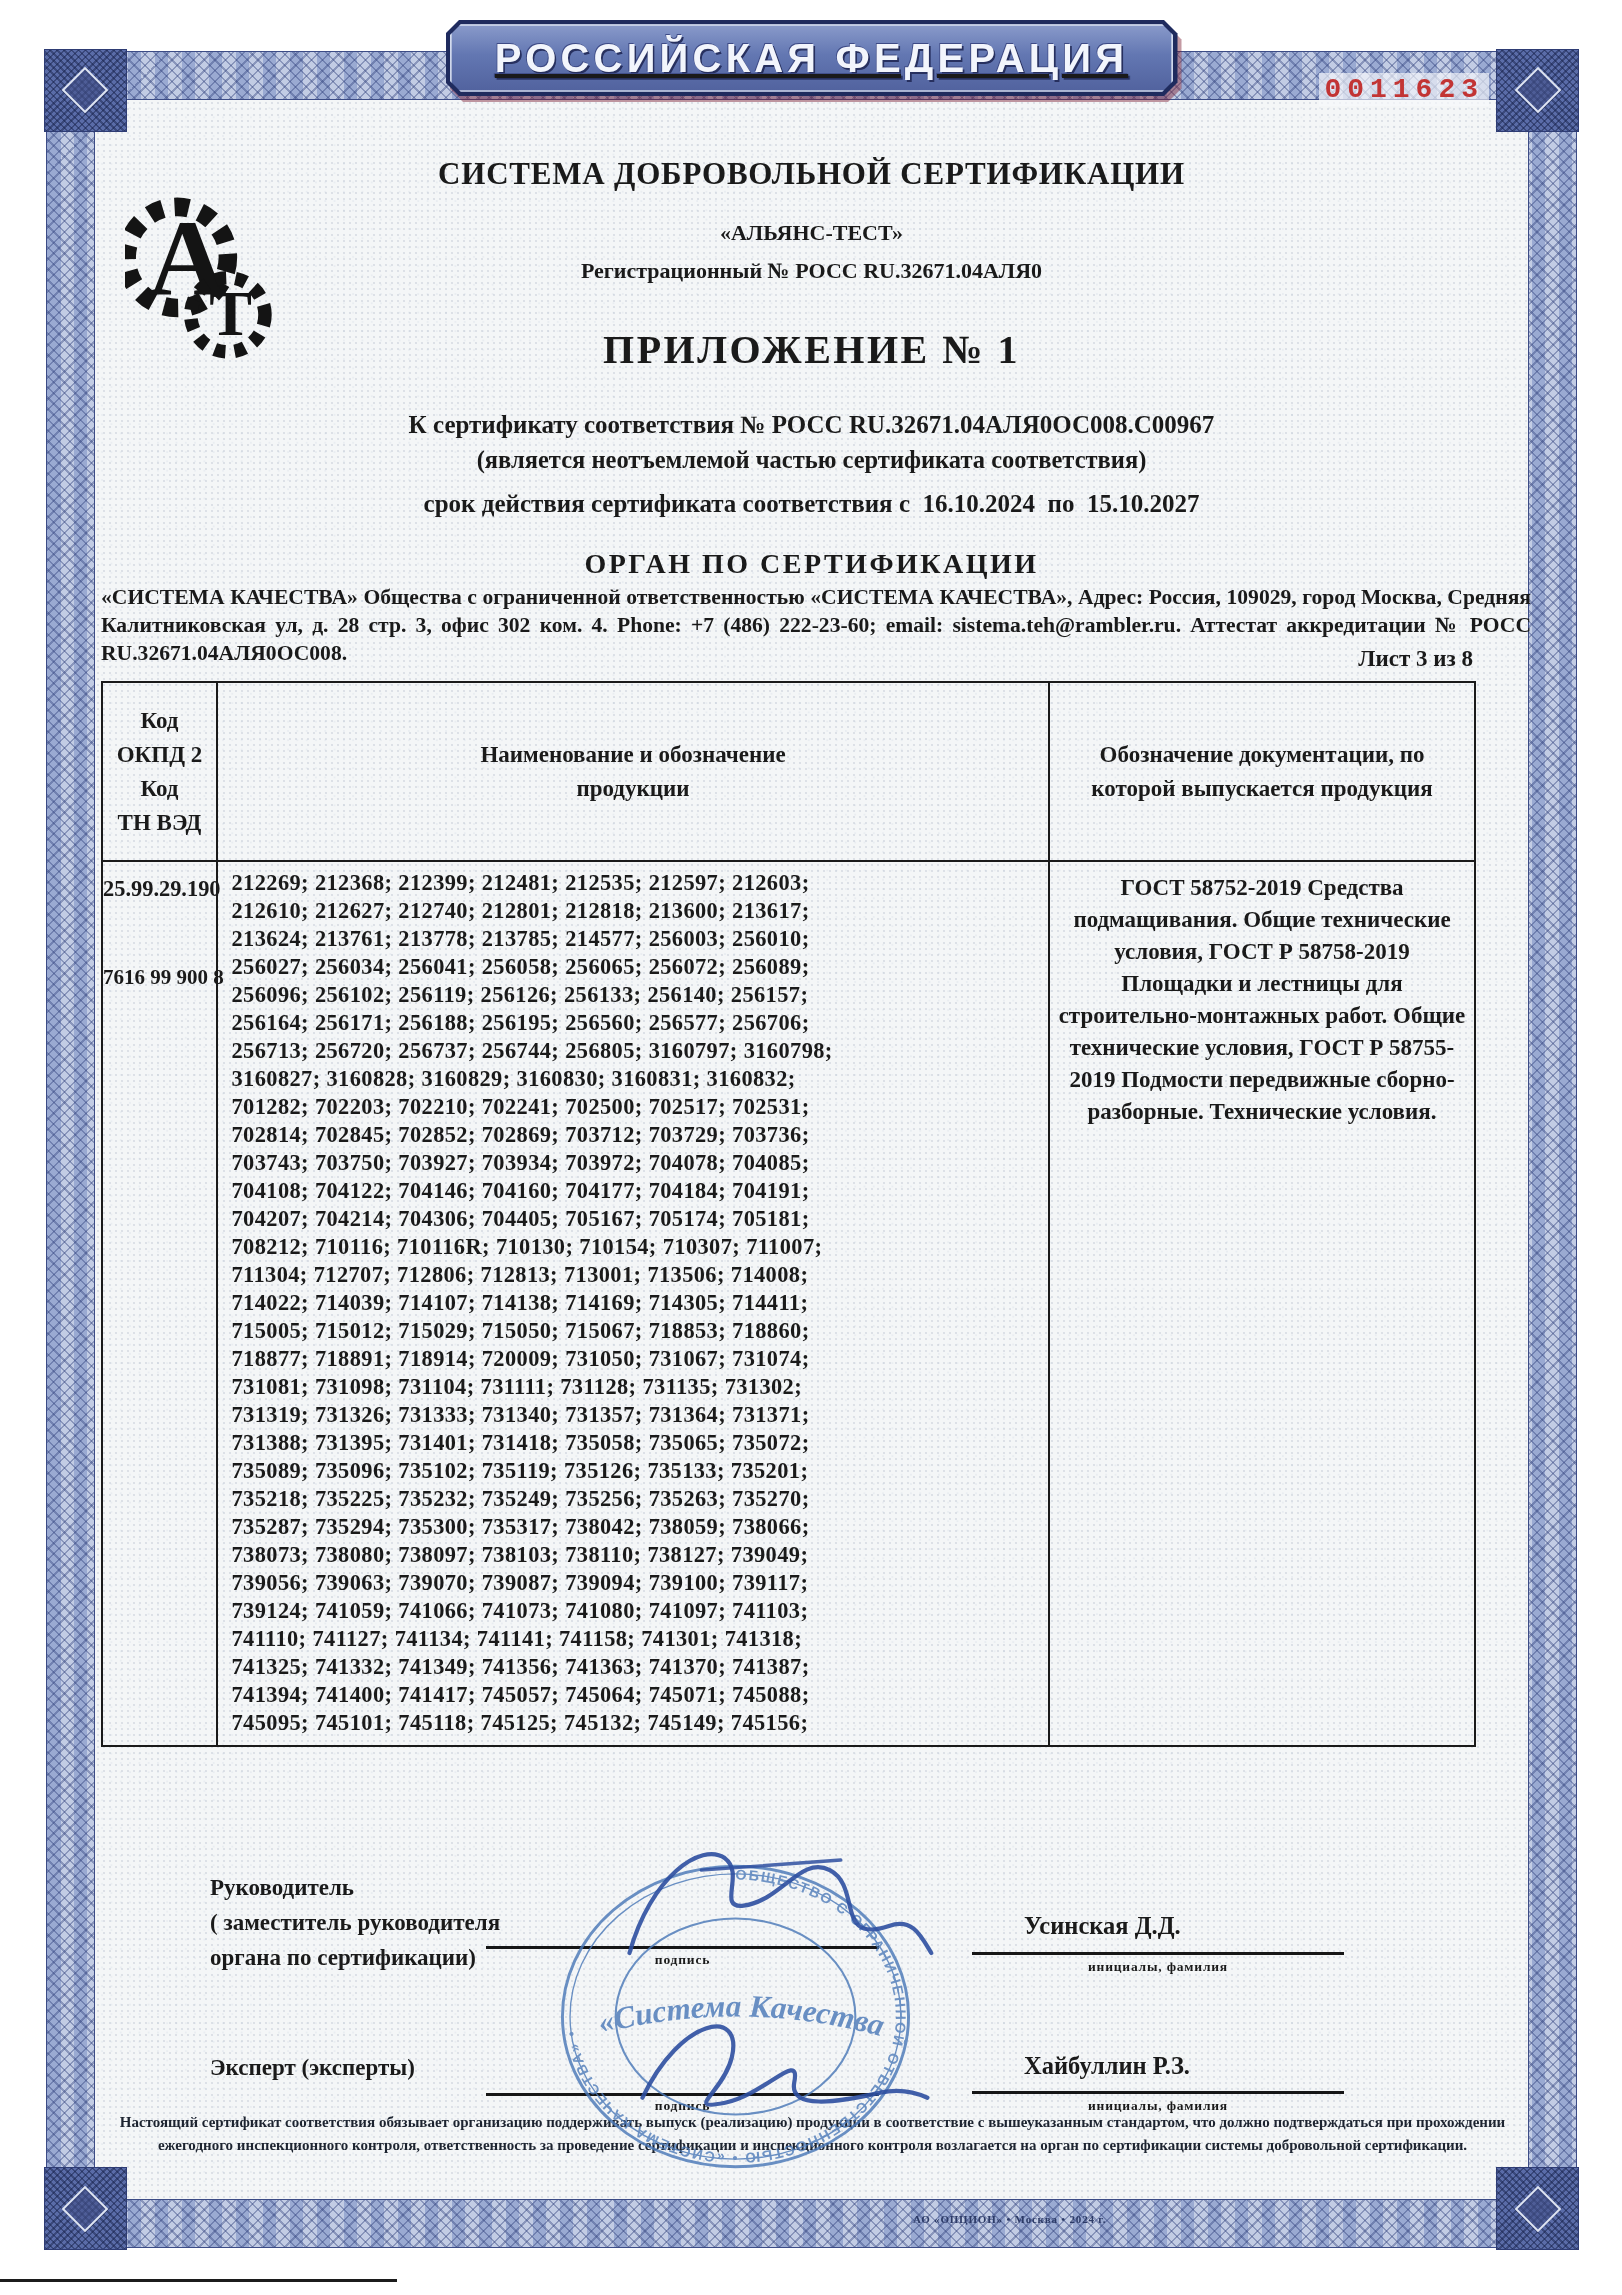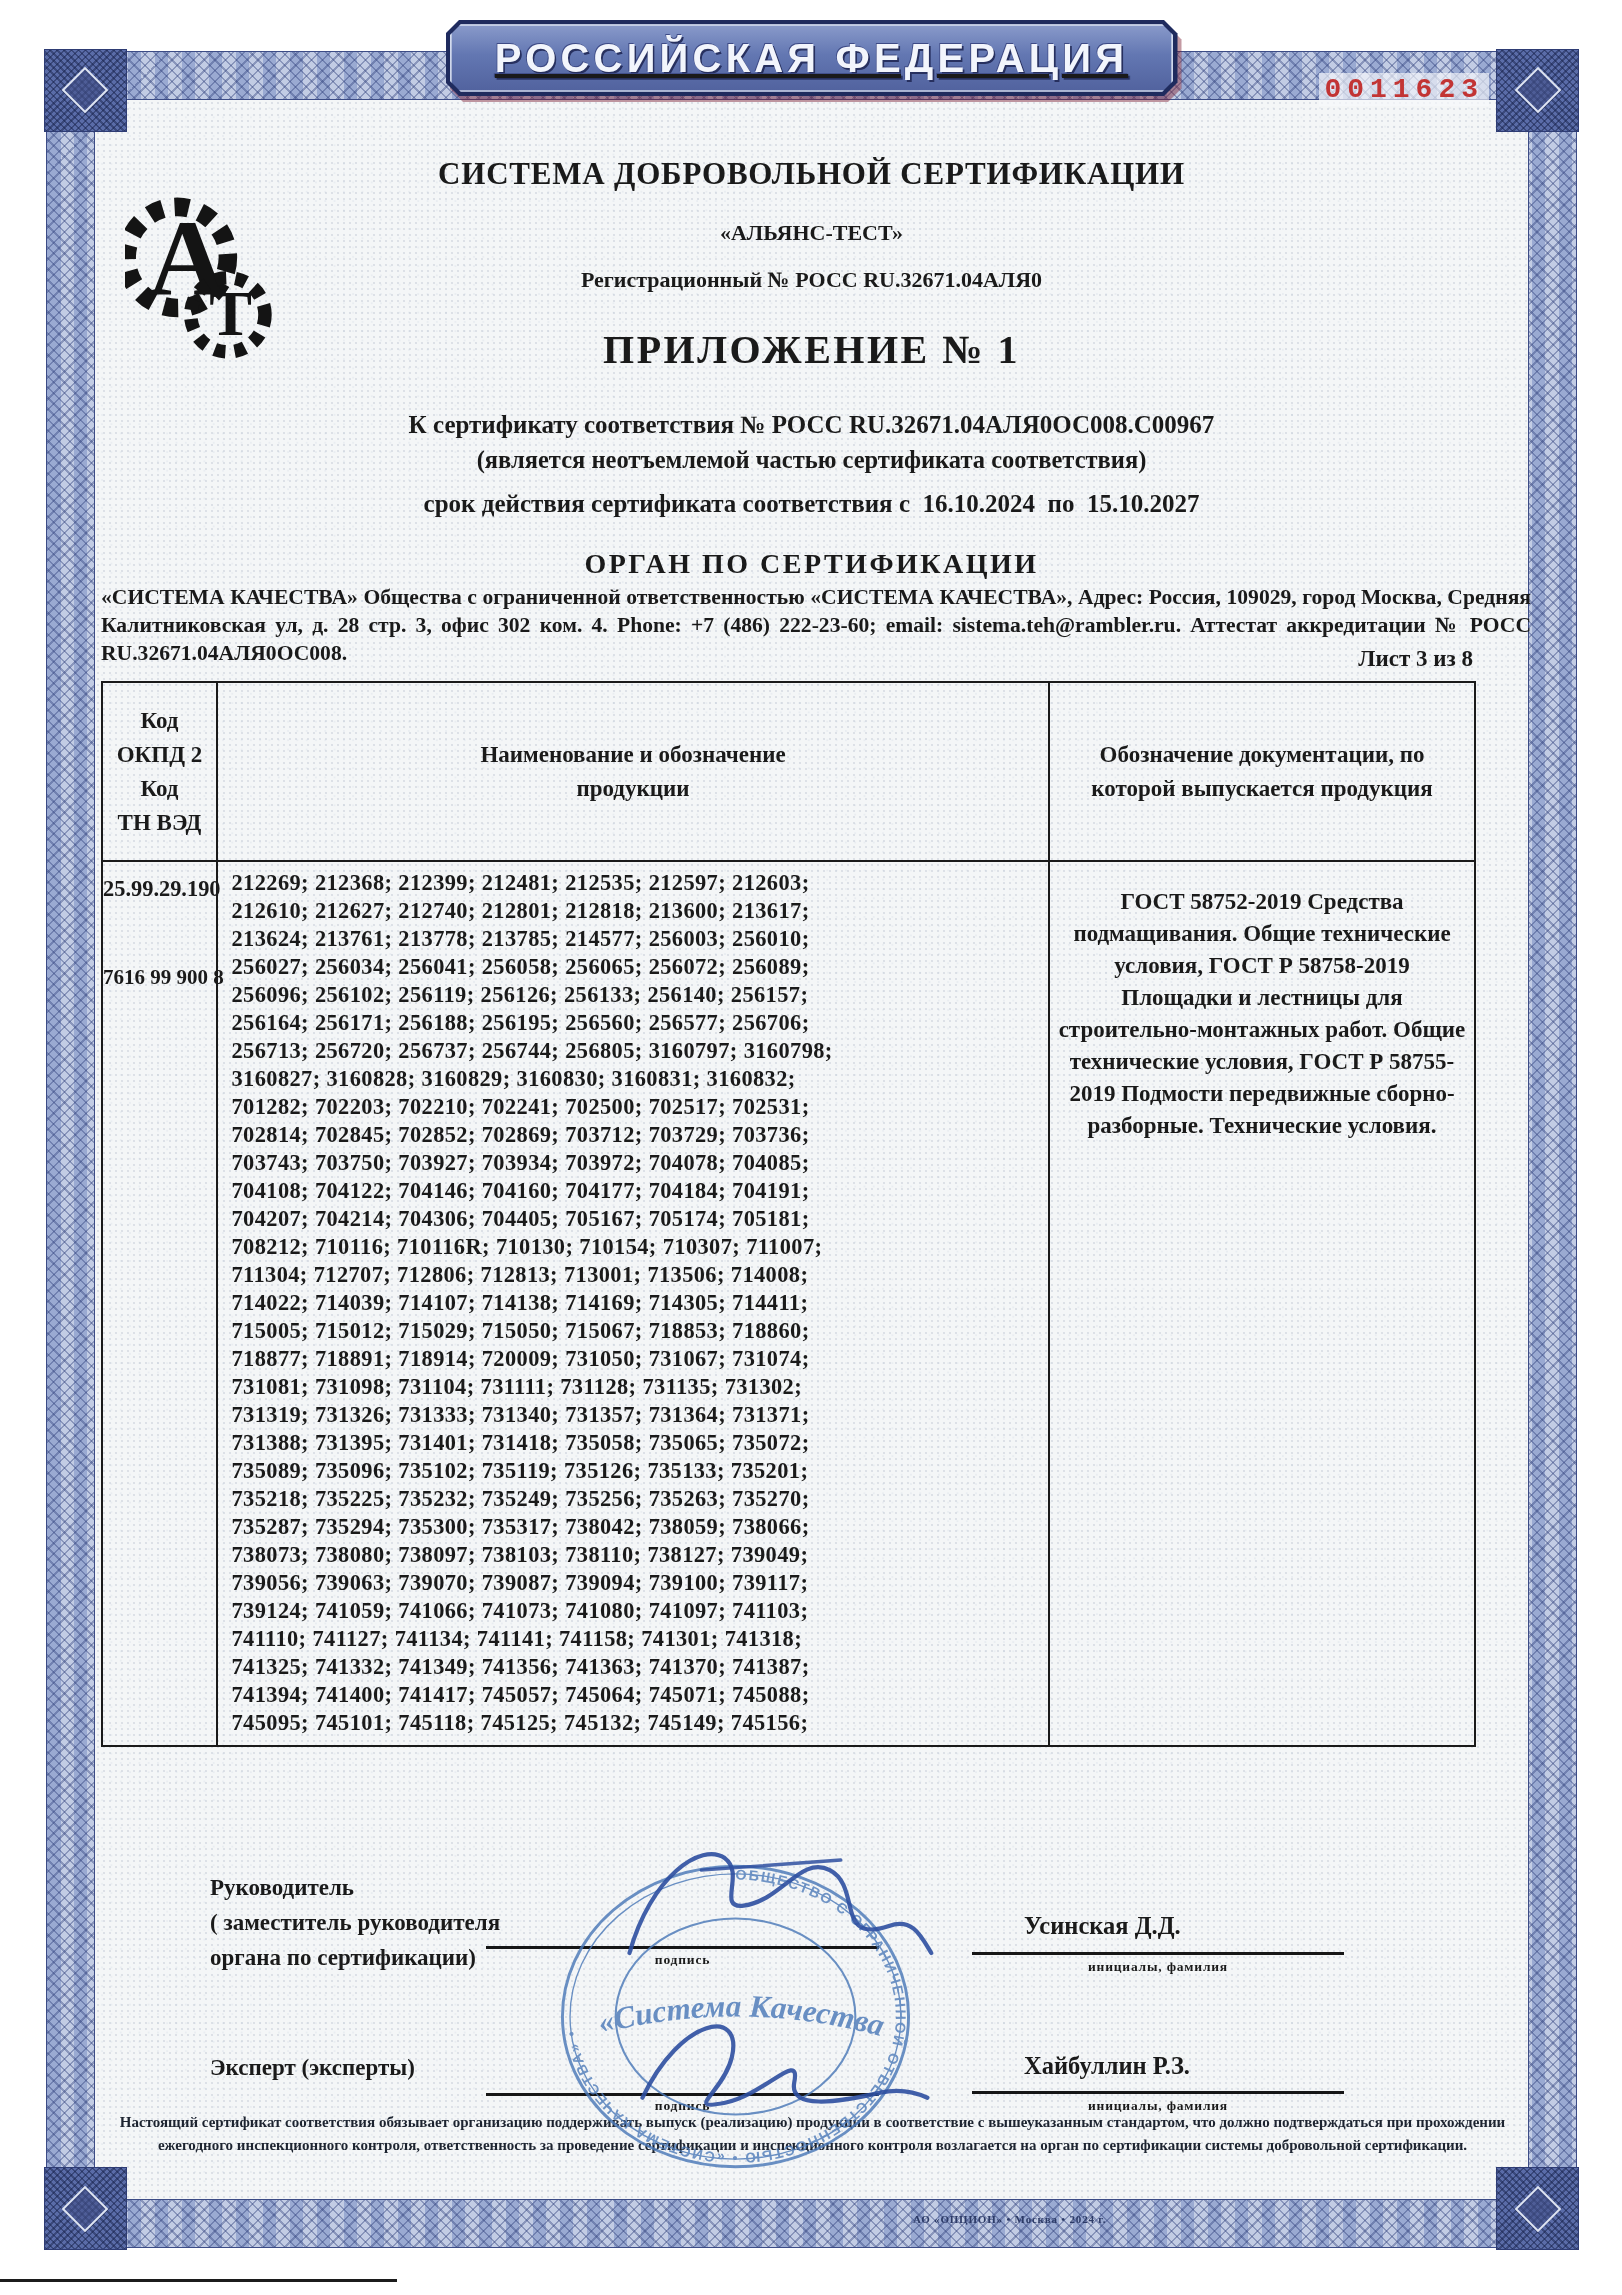--- a/index.html
+++ b/index.html
@@ -68,21 +68,21 @@
     font-size:28px;font-weight:bold;letter-spacing:6px;color:#c23434;
     background:rgba(248,249,252,.65);padding:0.8px 5px;
   }
   
   .logo{position:absolute;left:125px;top:166px;z-index:4;}
 
   
   .abs{position:absolute;left:0;right:0;text-align:center;z-index:3;}
   .system-title{top:156px;font-size:31px;font-weight:bold;letter-spacing:0.8px;}
   .system-name{top:220px;font-size:22px;font-weight:bold;}
-  .reg-line{top:267px;font-size:22px;font-weight:bold;}
+  .reg-line{top:258px;font-size:22px;font-weight:bold;}
   .appendix{top:326px;font-size:40px;font-weight:bold;letter-spacing:2.5px;}
   .cert-line{top:411px;font-size:25px;font-weight:bold;}
   .cert-note{top:446px;font-size:24.5px;font-weight:bold;}
   .validity{top:490px;font-size:25px;font-weight:bold;white-space:pre-wrap;}
   .org-heading{top:548px;font-size:28px;font-weight:bold;letter-spacing:2.5px;text-align:center;}
   .org-paragraph{
     position:absolute;left:101px;width:1430px;top:583px;z-index:3;
     font-size:21.6px;font-weight:bold;line-height:28px;text-align:justify;
   }
   .sheet-label{position:absolute;right:150px;top:646px;z-index:3;font-size:23px;font-weight:bold;}
@@ -98,21 +98,21 @@
   .th{
     border-bottom:2.5px solid #1a1a1a;height:177px;
     display:flex;align-items:center;justify-content:center;
     font-size:23px;font-weight:bold;text-align:center;white-space:pre-line;line-height:34px;
   }
   .td{font-size:22.4px;font-weight:bold;}
   .td.codes-col{text-align:center;}
   .okpd{margin-top:13.5px;}
   .tnved{margin-top:63px;white-space:nowrap;font-size:21px;}
   .td.products{padding:6.8px 6.8px 8.5px 13.5px;line-height:28px;letter-spacing:0.4px;}
-  .td.docs{padding:10px 6px;text-align:center;white-space:pre-line;line-height:32px;font-size:23px;margin-top:14px;}
+  .td.docs{padding:10px 6px;text-align:center;white-space:pre-line;line-height:32px;font-size:23px;}
 
   
   .sig-label-head{
     position:absolute;left:210px;top:1870px;z-index:3;
     font-size:23px;font-weight:bold;line-height:35px;white-space:pre-line;
   }
   .sig-line{position:absolute;height:2.5px;background:#161616;z-index:4;}
   .sig-line.l1{left:486px;top:1946px;width:393px;}
   .sig-line.l2{left:486px;top:2093px;width:393px;}
   .sig-caption{position:absolute;z-index:4;font-size:13.5px;font-weight:bold;text-align:center;letter-spacing:0.8px;}

